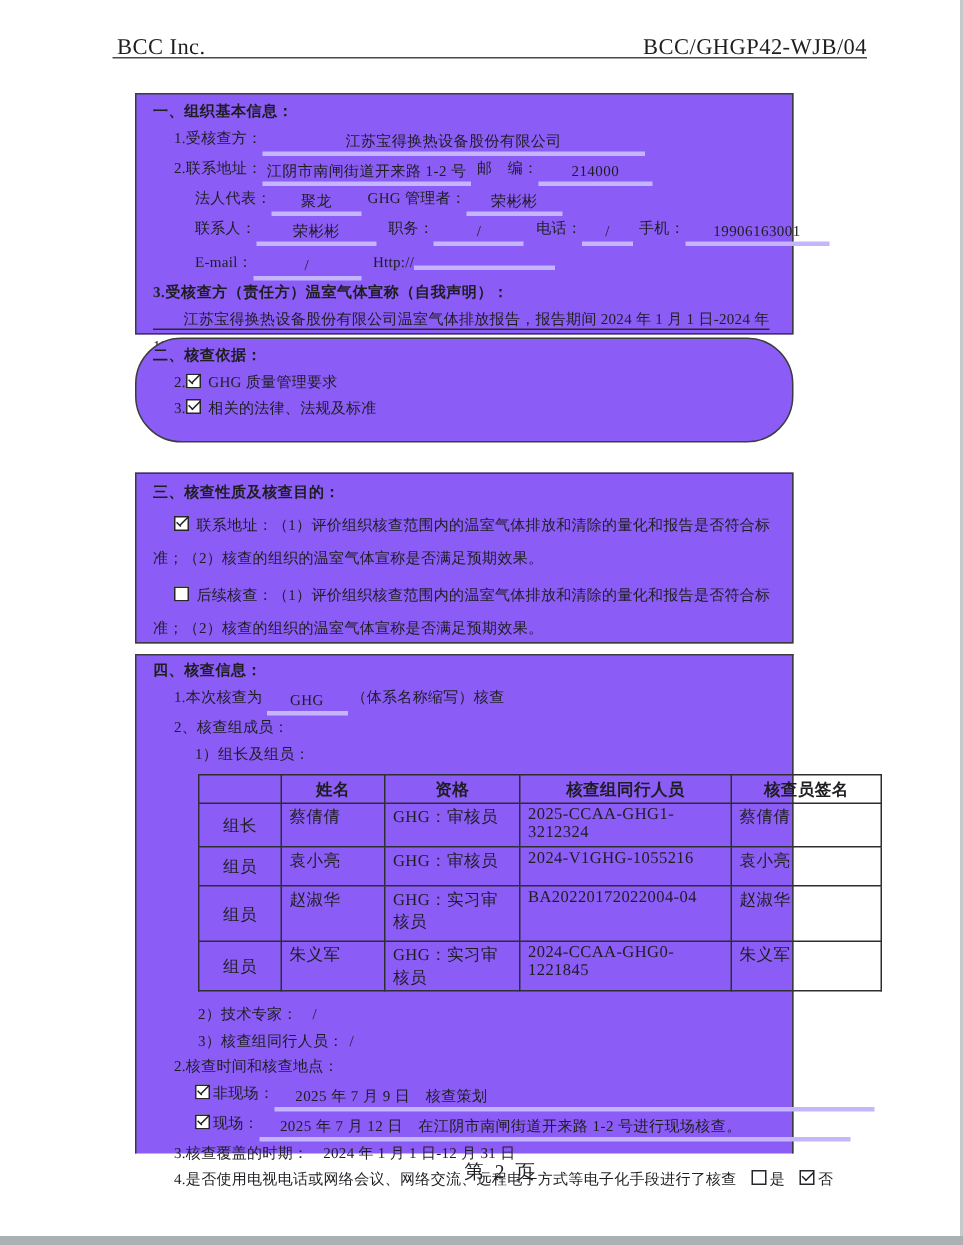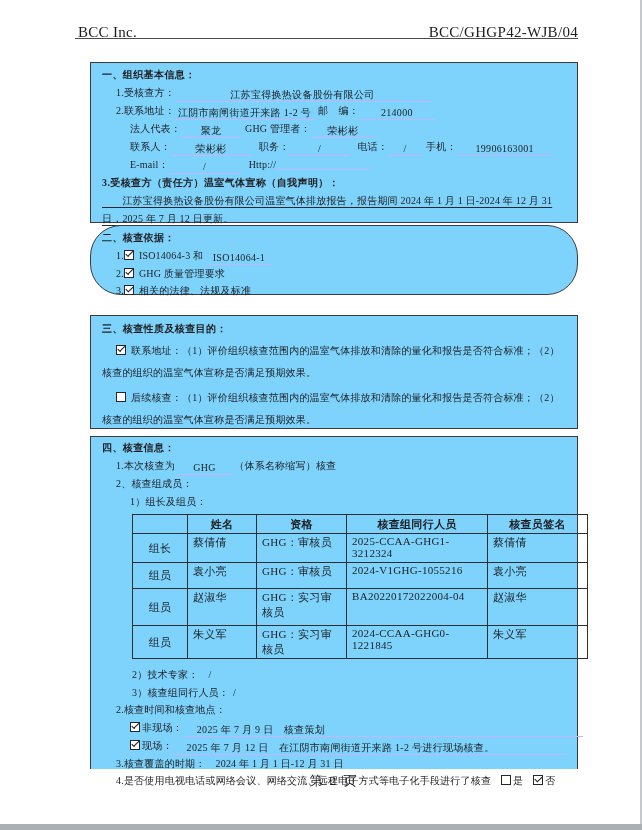--- a/index.html
+++ b/index.html
@@ -12,37 +12,37 @@
   .edge-right{position:absolute;top:0;right:0;width:2px;height:830px;background:#c5c9cb;}
   .edge-bottom{position:absolute;left:0;bottom:0;width:642px;height:6px;background:#aab0b3;}
 
   
   .hdr{position:absolute;top:24px;left:78px;right:64px;height:13px;font-size:15px;letter-spacing:.3px;}
   .hdr .l{float:left;}
   .hdr .r{float:right;}
   .hdr-rule{position:absolute;top:38px;left:75px;width:503px;border-top:1.5px solid #4a4a4e;}
 
   
-  .box{position:absolute;left:90px;width:488px;border:1.5px solid #3c3c40;box-sizing:border-box;background:#7dd3fc;}
+  .box{position:absolute;left:90px;width:439px;border:1.5px solid #3c3c40;box-sizing:border-box;background:#8b5cf6;}
   #box1{top:62px;height:161px;padding:3px 11px 0 11px;}
   #box2{top:225px;height:70px;padding:3px 11px 0 11px;border-radius:31px;}
   #box3{top:315px;height:114px;padding:4px 11px 0 11px;}
   #box4{top:436px;height:333px;border-bottom:none;padding:2px 21px 0 11px;}
 
   .t{font-weight:bold;line-height:18px;letter-spacing:.4px;}
   .line{line-height:17.8px;letter-spacing:.2px;white-space:nowrap;}
   #box2 .line{line-height:17.2px;}
   #box4 .line{line-height:17.5px;}
   #box4 .line.tail{line-height:17.6px;}
   .ind1{padding-left:14px;}
   .ind2{padding-left:28px;}
   .ind3{padding-left:30px;}
 
   
-  .u{display:inline-block;border-bottom:1px solid #c4b5fd;text-align:center;
+  .u{display:inline-block;border-bottom:3px solid #c4b5fd;text-align:center;
      height:13px;line-height:13px;vertical-align:-2px;letter-spacing:.3px;}
   .u-company{width:255px;}
   .u-addr{padding:0 3px;}
   .u-zip{width:76px;}
   .u-legal{width:60px;}
   .u-mgr{width:64px;}
   .u-contact{width:80px;}
   .u-duty{width:60px;}
   .u-phone{width:34px;}
   .u-mobile{width:96px;}
@@ -118,23 +118,20 @@
   <div class="line ind2">
     <span>E-mail：</span><span class="u u-email">/</span><span class="gap8">Http://</span><span class="u u-http"></span>
   </div>
   <div class="t">3.受核查方（责任方）温室气体宣称（自我声明）：</div>
   <p class="stmt">　　江苏宝得换热设备股份有限公司温室气体排放报告，报告期间 2024 年 1 月 1 日-2024 年 12 月 31 日，2025 年 7 月 12 日更新。</p>
 </div>
 
 <div class="box" id="box2">
   <div class="t">二、核查依据：</div>
   <div class="line ind1">
-    <span>1.</span><span class="cb checked"></span><span>ISO14064-3 和</span> <span class="u u-iso">ISO14064-1</span>
-  </div>
-  <div class="line ind1">
     <span>2.</span><span class="cb checked"></span><span>GHG 质量管理要求</span>
   </div>
   <div class="line ind1">
     <span>3.</span><span class="cb checked"></span><span>相关的法律、法规及标准</span>
   </div>
 </div>
 
 <div class="box" id="box3">
   <div class="t">三、核查性质及核查目的：</div>
   <p class="s3p">

